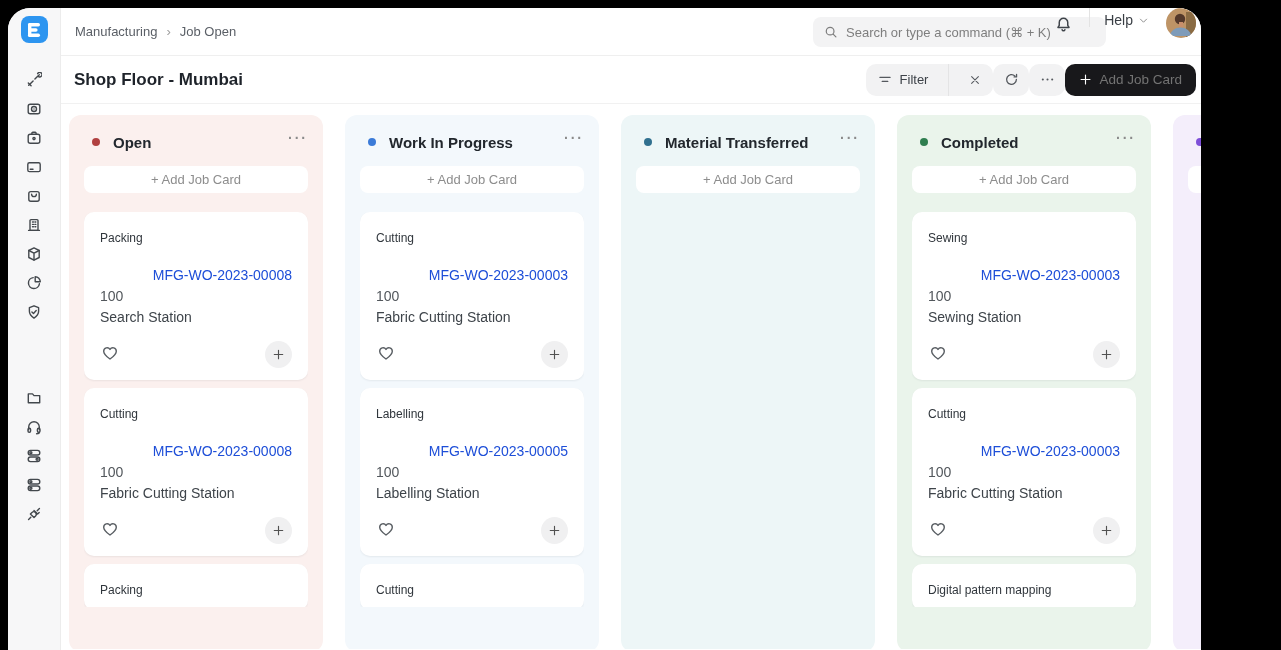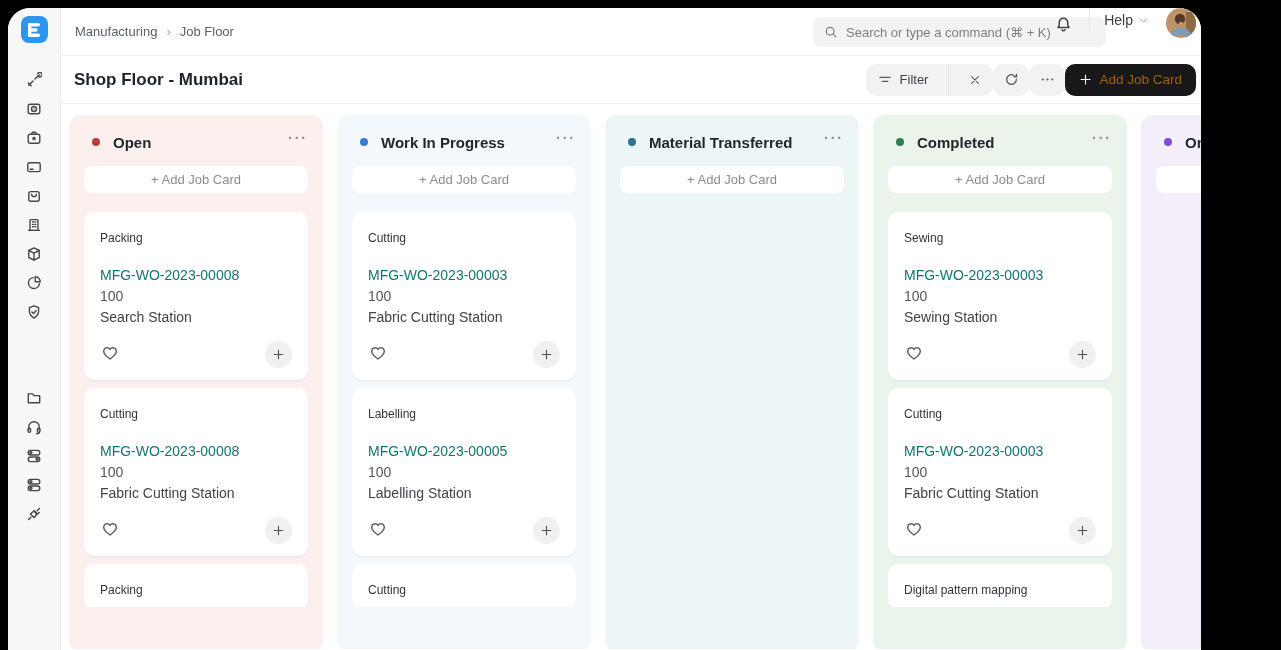--- a/index.html
+++ b/index.html
@@ -49,40 +49,40 @@
   .btn, .btn-group { height:32px; background:#F2F2F3; border:none; border-radius:10px; font-size:13px;
          color:#3D4248; display:flex; align-items:center; padding:0 12px; gap:8px;
          font-family:inherit; cursor:pointer; }
   .btn-group { padding:0; overflow:hidden; }
   .btn-part { height:32px; display:flex; align-items:center; gap:8px; padding:0 12px; cursor:pointer;
               background:none; border:none; font-size:13px; color:#3D4248; font-family:inherit; }
   .in-divider { width:1px; height:32px; background:#E4E4E5; }
   .icon-btn { width:36px; padding:0; justify-content:center; }
   .btn svg, .btn-part svg { color:#55595E; }
   .chev-ud { color:#6E7278 !important; }
-  .btn-dark { background:#18181B; color:#a16207; border-radius:10px; padding:0 14px; gap:7px; font-size:13.5px; }
+  .btn-dark { background:#18181B; color:#737373; border-radius:10px; padding:0 14px; gap:7px; font-size:13.5px; }
   .btn-dark svg { color:#fff; }
 
   
-  .board { margin-left:53px; height:545px; overflow:hidden; display:flex; gap:14px; padding:11px 0 0 8px; }
+  .board { margin-left:53px; height:545px; overflow:hidden; display:flex; gap:22px; padding:11px 0 0 8px; }
   .column { flex:0 0 254px; height:537px; border-radius:12px; padding:0 15px; }
   .col-header { height:28px; margin-top:13px; display:flex; align-items:center; position:relative; }
   .dot { width:8px; height:8px; border-radius:50%; margin-left:8px; flex:0 0 auto; }
   .col-title { margin-left:13px; font-size:15px; font-weight:700; color:#22272D; }
   .col-menu { position:absolute; right:0; top:2px; color:#8A8A8A; font-size:14px; font-weight:700;
               letter-spacing:2px; background:none; border:none; cursor:pointer; font-family:inherit; }
   .col-add { margin-top:10px; width:100%; height:27px; background:#fff; border:none; border-radius:8px;
              color:#8D8D8D; font-size:13px; cursor:pointer; font-family:inherit; }
   .cards-viewport { margin-top:19px; height:395px; overflow:hidden; }
   .cards { display:flex; flex-direction:column; gap:8px; }
   .card { background:#fff; border-radius:10px; padding:18px 16px 12px; cursor:pointer;
           box-shadow:0 1px 2px rgba(25,39,52,.07); }
   .card-title { font-size:12px; color:#30363C; line-height:16px; }
   .card-details { margin-top:19px; font-size:14px; line-height:21px; }
-  .card-wo { color:#0f766e; }
+  .card-wo { color:#1d4ed8;text-align:right; }
   .card-qty { color:#52575C; }
   .card-station { color:#3E444A; }
   .card-footer { margin-top:12px; height:28px; display:flex; align-items:center; justify-content:space-between; }
   .heart-btn { background:none; border:none; cursor:pointer; color:#595E63; width:20px; height:20px; padding:0; }
   .plus-btn { width:27px; height:27px; border-radius:50%; background:#F0F0F1; border:none; cursor:pointer;
               color:#515151; display:flex; align-items:center; justify-content:center; }
 </style>
 </head>
 <body>
 
@@ -193,21 +193,21 @@
             <path d="M8 4.4l3.6 3.6 1.6-1.6"></path>
           </svg>
         </button>
       </div>
   </nav>
 
   <header class="topbar">
     <div class="breadcrumb">
       <span class="crumb">Manufacturing</span>
       <span class="crumb-sep">›</span>
-      <span class="crumb">Job Floor</span>
+      <span class="crumb">Job Open</span>
     </div>
     <div class="search">
       <svg class="stroked" width="14" height="14" viewBox="0 0 16 16">
         <circle cx="7" cy="7" r="4.4"></circle>
           <path d="M10.4 10.4 L13.6 13.6"></path>
       </svg>
       <input type="text" placeholder="Search or type a command (⌘ + K)" style="">
     </div>
     <div class="top-right">
       <button class="bell-btn">

